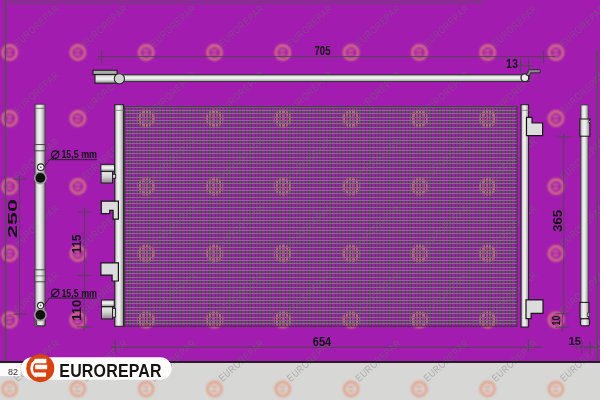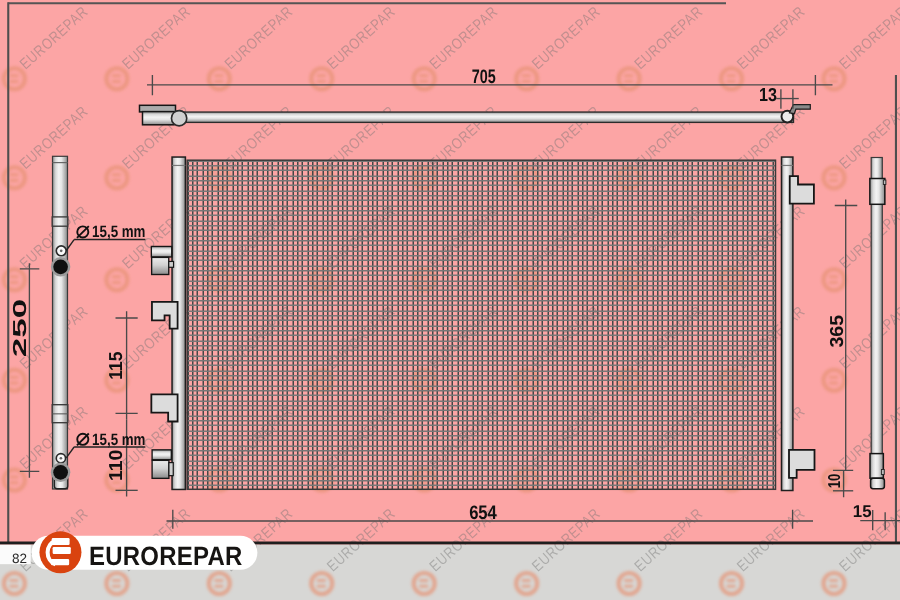--- a/index.html
+++ b/index.html
@@ -1,16 +1,16 @@
 <!DOCTYPE html>
 <html><head>
 <meta charset="utf-8">
 <style>
   html,body{margin:0;padding:0;background:#fff;}
-  #page{position:relative;width:600px;height:400px;overflow:hidden;background:#fca5a5;font-family:"Liberation Sans",sans-serif;}
+  #page{position:relative;width:600px;height:400px;overflow:hidden;background:#a21caf;font-family:"Liberation Sans",sans-serif;}
   .abs{position:absolute;left:0;top:0;}
 </style>
 </head>
 <body>
 <div id="page">
 
 <div class="abs" style="top:362.9px;width:600px;height:37.1px;background:#d7d7d5;"></div>
 
 <svg class="abs" width="600" height="400" viewBox="0 0 600 400">
 <defs>

